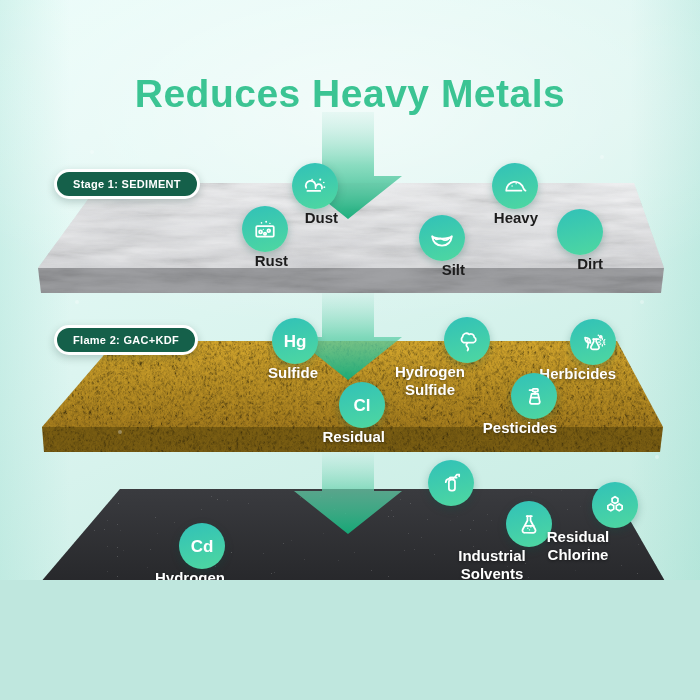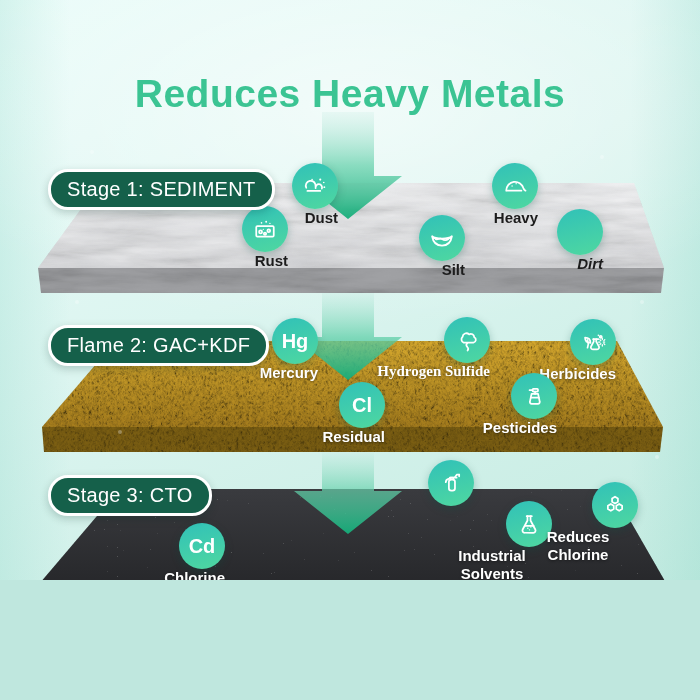--- a/index.html
+++ b/index.html
@@ -9,39 +9,39 @@
     background:
       radial-gradient(120% 70% at 50% 18%, rgba(255,255,255,.55) 0%, rgba(255,255,255,0) 55%),
       linear-gradient(90deg, rgba(140,215,200,.28) 0%, rgba(140,215,200,0) 10%, rgba(140,215,200,0) 90%, rgba(140,215,200,.28) 100%),
       linear-gradient(155deg,#eafcf9 0%,#dcf5f0 45%,#c4ebe1 100%);
   }
   .title{
     position:absolute;top:46px;left:0;width:100%;text-align:center;
     font-size:39px;font-weight:bold;letter-spacing:.5px;color:var(--title-color,#3bc493);
   }
   .badge{
-    position:absolute;left:48px;z-index:40;
+    position:absolute;left:54px;z-index:40;
     background:var(--badge-bg,#15604a);color:var(--badge-text,#fff);
-    font-size:20px;font-weight:normal;letter-spacing:.3px;white-space:nowrap;
+    font-size:11px;font-weight:bold;letter-spacing:.3px;white-space:nowrap;
     padding:6px 16px;border:3px solid #fff;border-radius:20px;
     box-shadow:0 3px 9px rgba(0,45,35,.22);
   }
   .badge.b1{top:169px}.badge.b2{top:325px}.badge.b3{top:475px}
   svg.slab{position:absolute;left:0;isolation:isolate;}
   svg.arrows{position:absolute;left:0;top:0;pointer-events:none;z-index:20;}
   .item-layer{position:absolute;inset:0;z-index:30;}
   .item{position:absolute;width:120px;display:flex;flex-direction:column;align-items:flex-end;}
   .circle{
     width:46px;height:46px;border-radius:50%;flex:0 0 auto;
     background:linear-gradient(165deg,var(--icon-top,#31c1b8),var(--icon-bottom,#4fd8a0));
     display:flex;align-items:center;justify-content:center;
     box-shadow:0 3px 8px rgba(10,80,70,.28);
   }
   .circle svg{width:28px;height:28px;display:block;}
-  .sym{color:#fff;font-weight:bold;font-size:20px;line-height:1;}
+  .sym{color:#fff;font-weight:bold;font-size:17px;line-height:1;}
   .label{font-size:15px;font-weight:bold;text-align:center;line-height:1.18;}
   .item.dark-label .label{color:var(--label-dark,#1c1c1c);}
   .item.light-label .label{color:var(--label-light,#fff);text-shadow:0 1px 3px rgba(0,0,0,.45);}
   .sparkle-field{position:absolute;left:0;top:0;width:4px;height:4px;border-radius:50%;z-index:5;
     box-shadow:
       95px 625px 0 0 rgba(255,255,255,.6), 150px 660px 0 1px rgba(255,255,255,.4),
       205px 642px 0 0 rgba(255,255,255,.5), 70px 586px 0 0 rgba(255,255,255,.45),
       585px 640px 0 1px rgba(255,255,255,.5), 628px 602px 0 0 rgba(255,255,255,.45),
       660px 655px 0 1px rgba(255,255,255,.35), 545px 672px 0 0 rgba(255,255,255,.5),
       480px 660px 0 0 rgba(255,255,255,.4), 608px 500px 0 0 rgba(255,255,255,.4),
@@ -200,39 +200,39 @@
         <span class="circle">
           <svg viewBox="0 0 24 24" fill="none" stroke="#fff" stroke-width="1.5" stroke-linecap="round" stroke-linejoin="round">
             <path d="M4.5 16a7.5 7.5 0 0 1 14.7-2.2c.3.9.9 1.6 1.8 2.2"></path>
             <path d="M5.5 16h12"></path>
             <circle cx="9.5" cy="12" r=".6" fill="#fff" stroke="none"></circle>
             <circle cx="13" cy="10" r=".6" fill="#fff" stroke="none"></circle>
           </svg>
         </span>
         <span class="label">Heavy</span>
       </div>
-      <div class="item dark-label" style="left: 483px; top: 209px; font-style: italic;">
+      <div class="item dark-label" style="left: 483px; top: 209px;">
         <span class="circle"></span>
         <span class="label">Dirt</span>
       </div>
     </div>
   <div class="item-layer" id="stage-layer-1">
       <div class="item light-label" style="left: 198px; top: 318px;">
         <span class="circle">
           <span class="sym">Hg</span>
         </span>
-        <span class="label">Mercury</span>
+        <span class="label">Sulfide</span>
       </div>
       <div class="item light-label" style="left: 265px; top: 382px;">
         <span class="circle">
           <span class="sym">Cl</span>
         </span>
         <span class="label">Residual</span>
       </div>
-      <div class="item light-label" style="left: 370px; top: 317px; font-family: Liberation Serif, serif;">
+      <div class="item light-label" style="left: 370px; top: 317px;">
         <span class="circle">
           <svg viewBox="0 0 24 24" fill="none" stroke="#fff" stroke-width="1.5" stroke-linecap="round" stroke-linejoin="round">
             <path d="M8.2 9.3a3.3 3.3 0 0 1 5.6-2.1 2.9 2.9 0 0 1 4.4 2.4 2.5 2.5 0 0 1-.7 4.7H9.2a3 3 0 0 1-1-5z"></path>
             <path d="M12.3 14.6c-1.2 1.2-1.2 2.3 0 3.4 1 1 1 2 .2 3"></path>
           </svg>
         </span>
         <span class="label">Hydrogen Sulfide</span>
       </div>
       <div class="item light-label" style="left: 496px; top: 319px;">
         <span class="circle">
@@ -259,21 +259,21 @@
           </svg>
         </span>
         <span class="label">Pesticides</span>
       </div>
     </div>
   <div class="item-layer" id="stage-layer-2">
       <div class="item light-label" style="left: 105px; top: 523px;">
         <span class="circle">
           <span class="sym">Cd</span>
         </span>
-        <span class="label">Chlorine</span>
+        <span class="label">Hydrogen</span>
       </div>
       <div class="item light-label" style="left: 354px; top: 460px;">
         <span class="circle">
           <svg viewBox="0 0 24 24" fill="none" stroke="#fff" stroke-width="1.5" stroke-linecap="round" stroke-linejoin="round">
             <rect x="10.2" y="9" width="5.2" height="9.6" rx="2"></rect>
             <path d="M11.6 9V7.4h2.4V9"></path>
             <path d="M11 7.4h5.8"></path>
             <path d="M10.4 8.2c-2 .5-2.9 1.6-2.9 3.1"></path>
             <path d="M15.3 7l1.6-2.1h2.1"></path>
             <path d="M19 4.9v1.4"></path>
@@ -294,21 +294,20 @@
         <span class="label">Industrial Solvents</span>
       </div>
       <div class="item light-label" style="left: 518px; top: 482px;">
         <span class="circle">
           <svg viewBox="0 0 24 24" fill="none" stroke="#fff" stroke-width="1.5" stroke-linecap="round" stroke-linejoin="round">
             <path d="M12 4.9l2.5 1.5v2.9L12 10.8 9.5 9.3V6.4z"></path>
             <path d="M8.4 11.1l2.5 1.5v2.9l-2.5 1.5-2.5-1.5v-2.9z"></path>
             <path d="M15.6 11.1l2.5 1.5v2.9l-2.5 1.5-2.5-1.5v-2.9z"></path>
           </svg>
         </span>
-        <span class="label">Reduces Chlorine</span>
+        <span class="label">Residual Chlorine</span>
       </div>
     </div>
 
   <div class="badge b1">Stage 1: SEDIMENT</div>
   <div class="badge b2">Flame 2: GAC+KDF</div>
-  <div class="badge b3">Stage 3: CTO</div>
 
 </div>
 
 </body></html>

